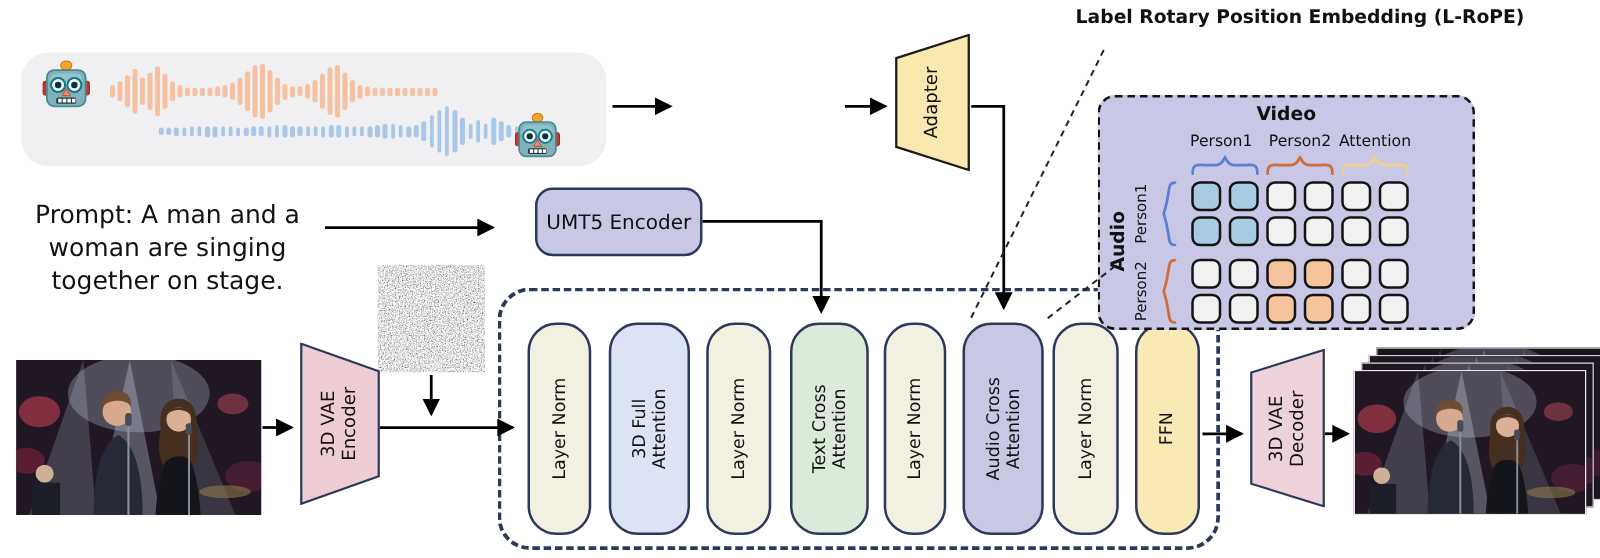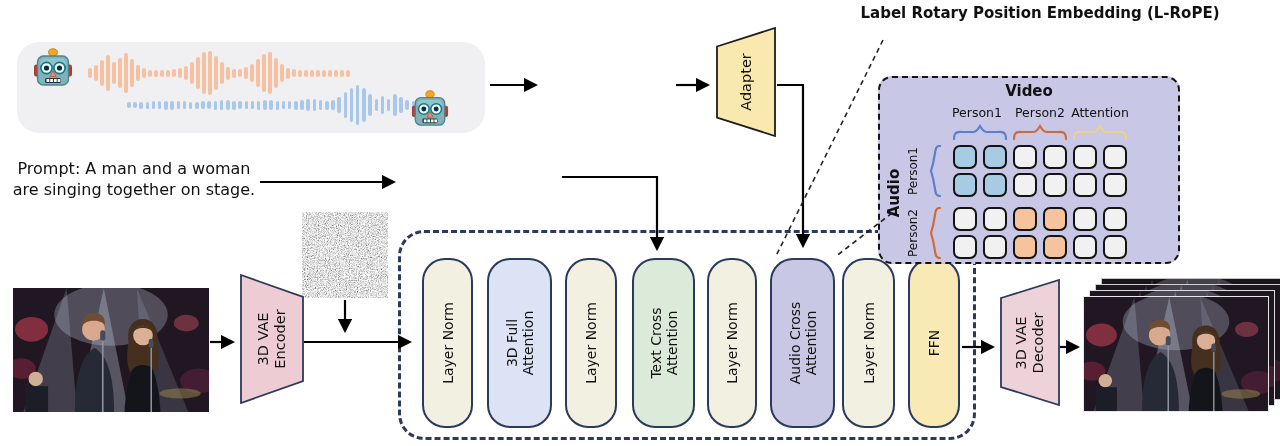--- a/index.html
+++ b/index.html
@@ -21,21 +21,21 @@
   .robot svg { width:100%; height:100%; display:block; }
   .wave { position:absolute; display:flex; align-items:center; }
   .wave .bar { display:block; width:3.5px; border-radius:2px; background:var(--bar); flex:none; }
   #wave1 { left:71px; top:0; height:62px; }
   #wave1 .bar { margin-right:2.5px; }
   #wave2 { left:110px; top:33px; height:60px; }
   #wave2 .bar { margin-right:2.7px; }
 
   
   .prompt { position:absolute; left:8px; top:158px; width:252px; text-align:center;
-            font-size:16px; line-height:1.33; font-weight:500; }
+            font-size:20px; line-height:1.33; font-weight:500; }
 
   
   .box { position:absolute; display:flex; align-items:center; justify-content:center;
          border:2px solid #2b3a5c; border-radius:14px; font-weight:500; }
   .box.wav2vec { left:545px; top:57px; width:128px; height:56px; font-size:17px; }
   .box.umt5   { left:428px; top:150px; width:134px; height:55px; font-size:16px; }
 
   
   .trap { position:absolute; }
   .trap svg.shape { position:absolute; inset:0; width:100%; height:100%; }
@@ -268,20 +268,23 @@
   <div class="prompt">Prompt: A man and a woman are singing together on stage.</div>
 
 
   <div class="trap adapter">
     <svg class="shape" viewBox="0 0 60 110" preserveAspectRatio="none">
       <polygon id="adapter-poly" points="1,19.5 59,1 59,109 1,90.5" stroke="#1c1c1c" stroke-width="1.8" fill="#f9e9ae"></polygon>
     </svg>
     <span class="vcenter">Adapter</span>
   </div>
 
+  <div class="box umt5" id="umt5" style="background: rgb(200, 200, 229);">
+    <span>UMT5 Encoder</span>
+  </div>
 
   <div class="noise">
     <svg>
       <filter id="nz">
         <feTurbulence type="fractalNoise" baseFrequency="0.9" numOctaves="3" seed="7" stitchTiles="stitch"></feTurbulence>
         <feColorMatrix type="saturate" values="0"></feColorMatrix>
         <feComponentTransfer>
           <feFuncR type="linear" slope="2.2" intercept="-0.35"></feFuncR>
           <feFuncG type="linear" slope="2.2" intercept="-0.35"></feFuncG>
           <feFuncB type="linear" slope="2.2" intercept="-0.35"></feFuncB>

